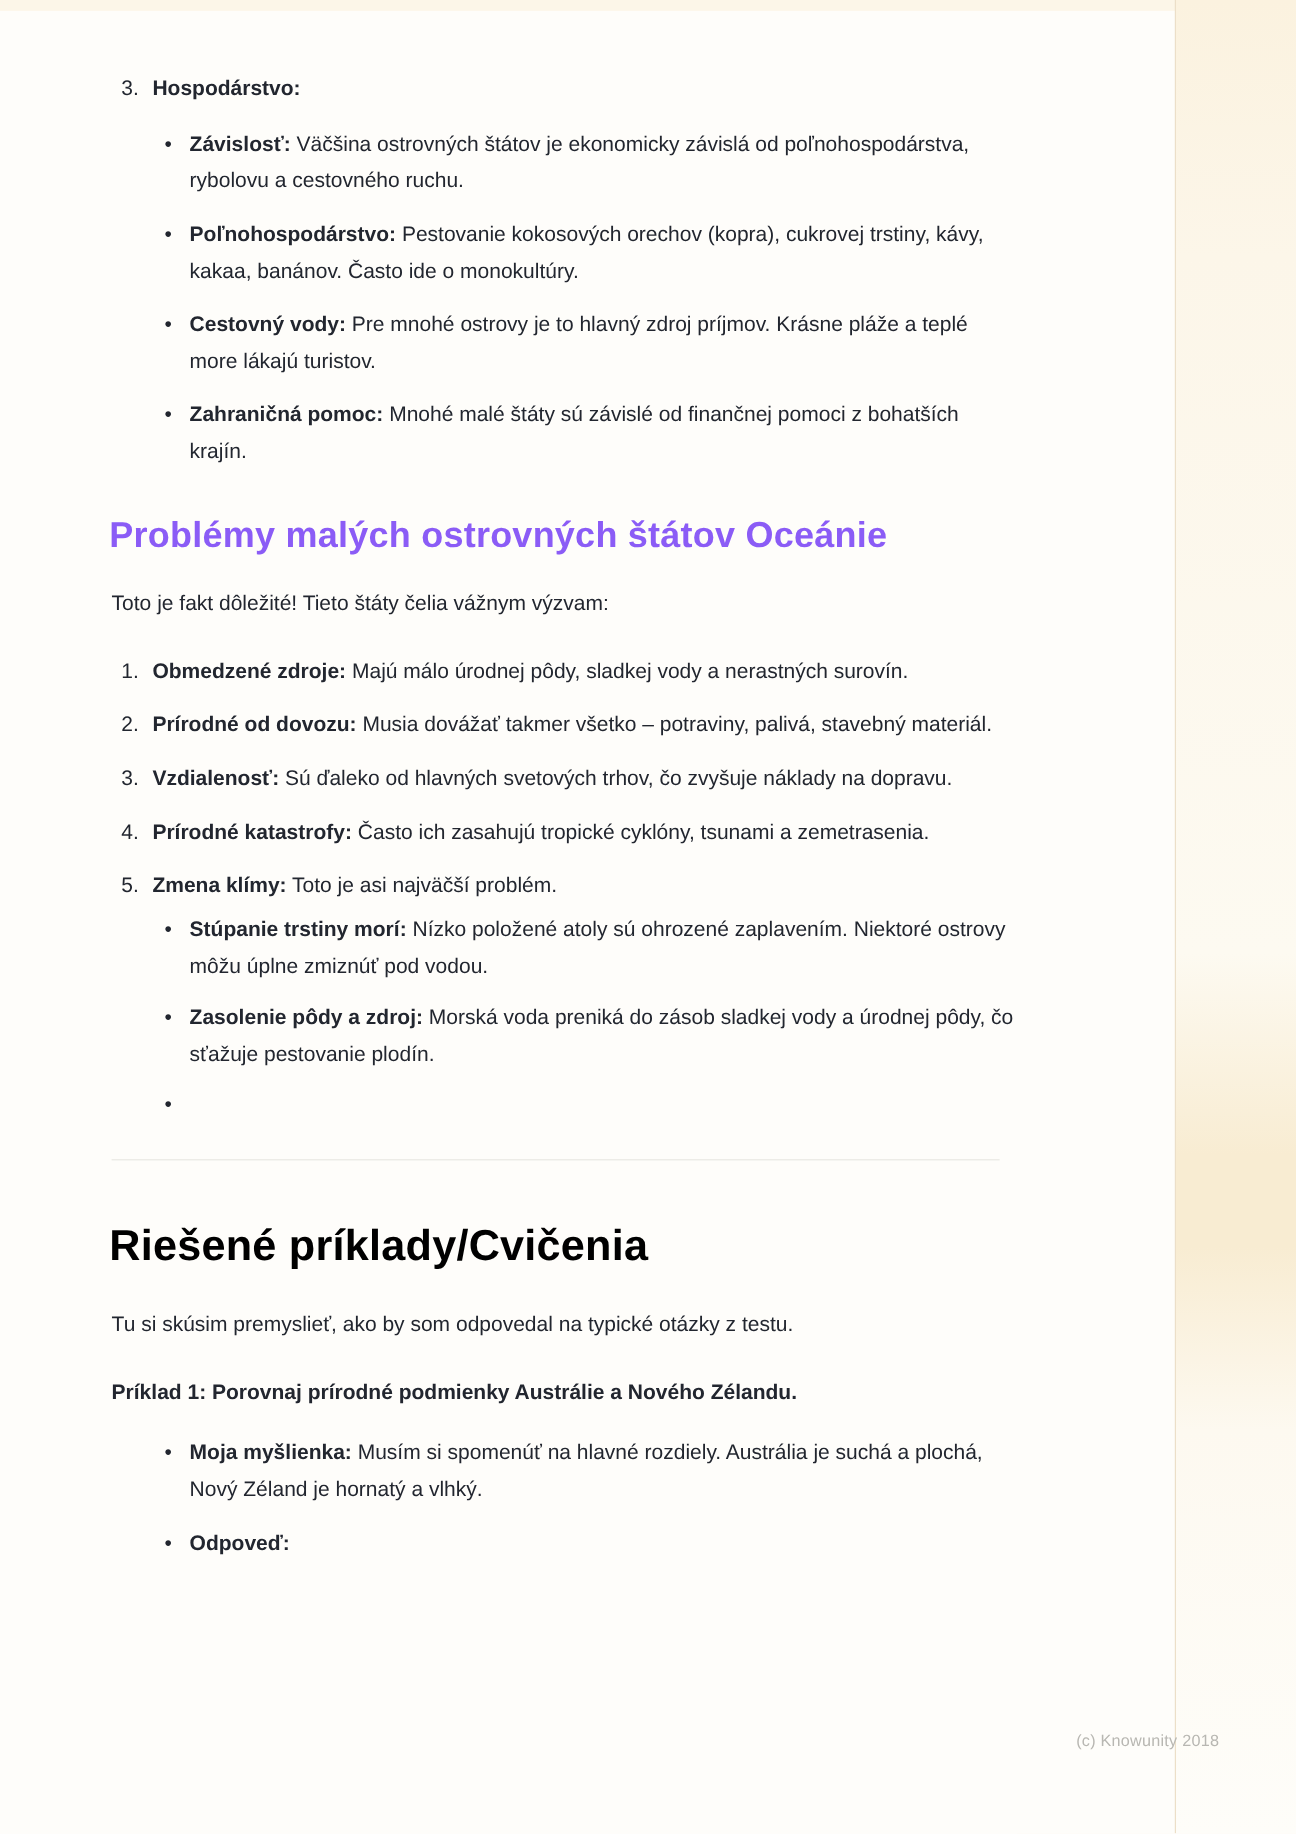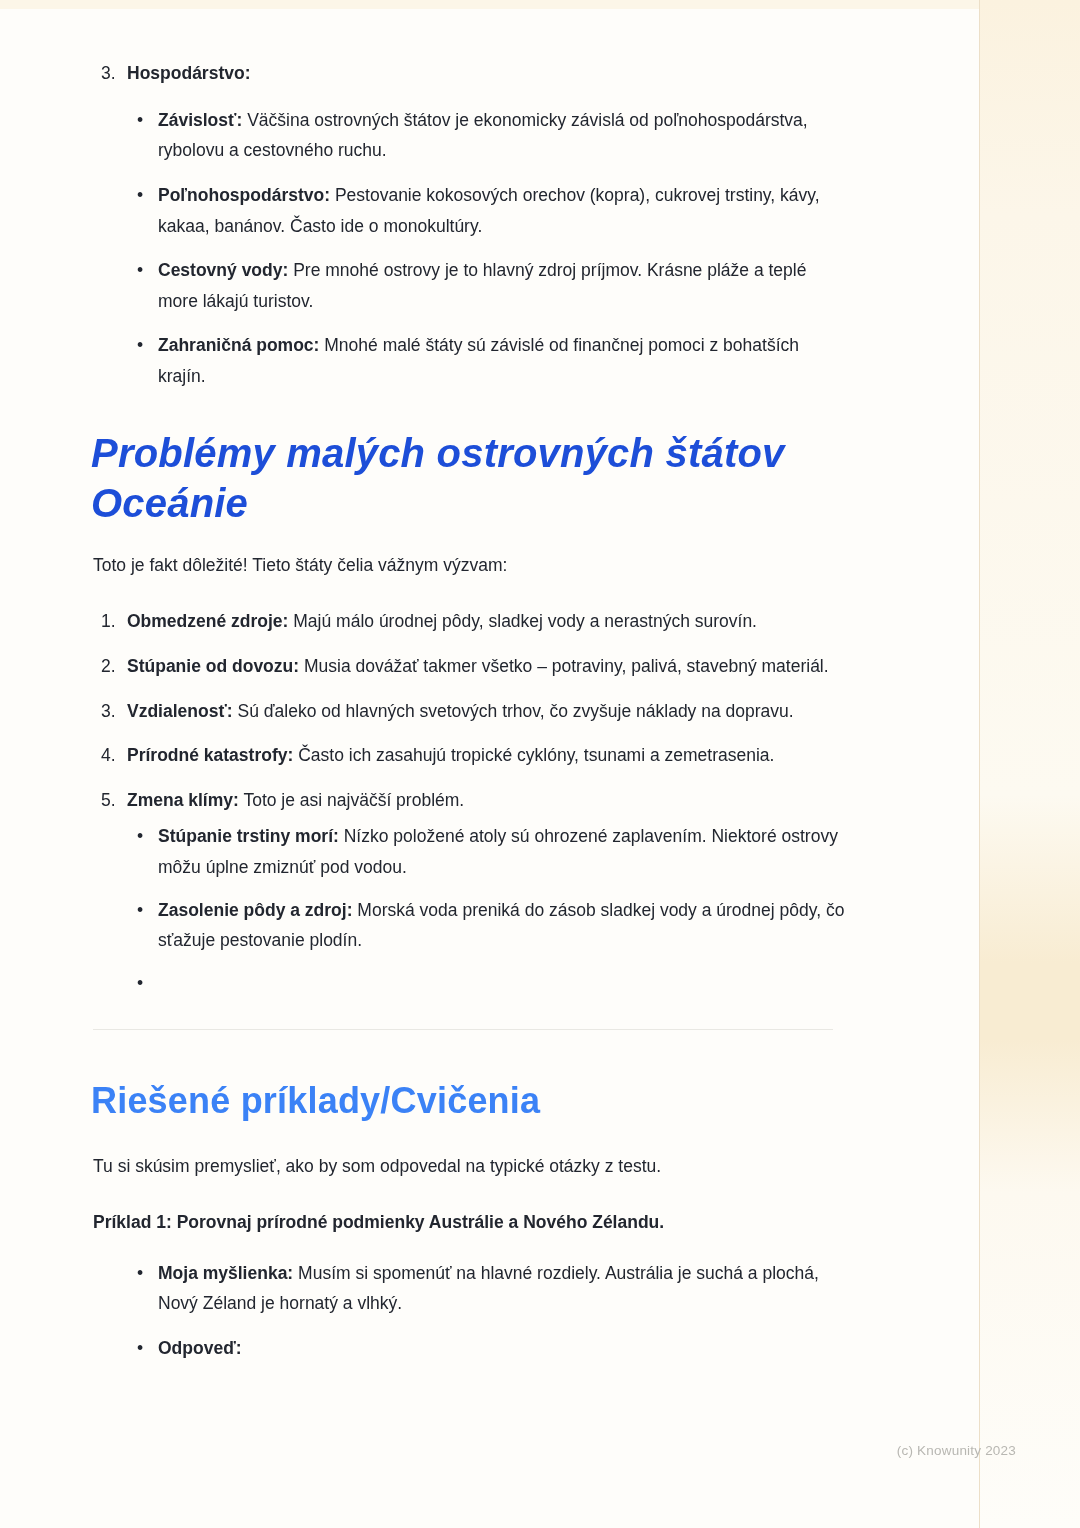--- a/index.html
+++ b/index.html
@@ -45,33 +45,32 @@
   
   .bullets { list-style: none; margin: 0 0 0 44px; }
   .bullets li { display: flex; margin-bottom: 14px; }
   .marker { flex: 0 0 21px; width: 21px; }
 
   .sub-bullets { list-style: none; margin: 6px 0 0 10px; }
   .sub-bullets li { display: flex; margin-bottom: 12px; }
 
   h2.problems-heading {
     margin: 36px 0 22px -2px;
-    font-size: 40px;
+    font-size: 30px;
     line-height: 1.25;
     font-weight: bold;
-    color: #1d4ed8;
+    color: #8b5cf6;
     letter-spacing: .2px;
-    font-style: italic;
   }
   h1.exercises-heading {
     margin: 48px 0 28px -2px;
     font-size: 36px;
     line-height: 1.25;
     font-weight: bold;
-    color: #3b82f6;
+    color: #000000;
     letter-spacing: .2px;
   }
   .para { margin-bottom: 26px; }
   .para.bold { font-weight: bold; margin-bottom: 20px; }
 
   hr.divider {
     border: none;
     border-top: 1px solid #e9e8e3;
     width: 740px;
     margin: 18px 0 0 0;
@@ -128,21 +127,21 @@
     <div>
       <div class="num-item">
         <span class="num">1.</span>
         <div class="li-body">
           <p class="li-text"><strong>Obmedzené zdroje:</strong> <span>Majú málo úrodnej pôdy, sladkej vody a nerastných surovín.</span></p>
         </div>
       </div>
       <div class="num-item">
         <span class="num">2.</span>
         <div class="li-body">
-          <p class="li-text"><strong>Stúpanie od dovozu:</strong> <span>Musia dovážať takmer všetko – potraviny, palivá, stavebný materiál.</span></p>
+          <p class="li-text"><strong>Prírodné od dovozu:</strong> <span>Musia dovážať takmer všetko – potraviny, palivá, stavebný materiál.</span></p>
         </div>
       </div>
       <div class="num-item">
         <span class="num">3.</span>
         <div class="li-body">
           <p class="li-text"><strong>Vzdialenosť:</strong> <span>Sú ďaleko od hlavných svetových trhov, čo zvyšuje náklady na dopravu.</span></p>
         </div>
       </div>
       <div class="num-item">
         <span class="num">4.</span>
@@ -186,15 +185,15 @@
       </li>
       <li>
         <span class="marker">•</span>
         <p class="li-text"><strong>Odpoveď:</strong> <span></span></p>
       </li>
     </ul>
 
   </main>
 
   <div class="watermark">
-    <span>(c) Knowunity 2023</span>
+    <span>(c) Knowunity 2018</span>
   </div>
 </div>
 
 </body></html>

